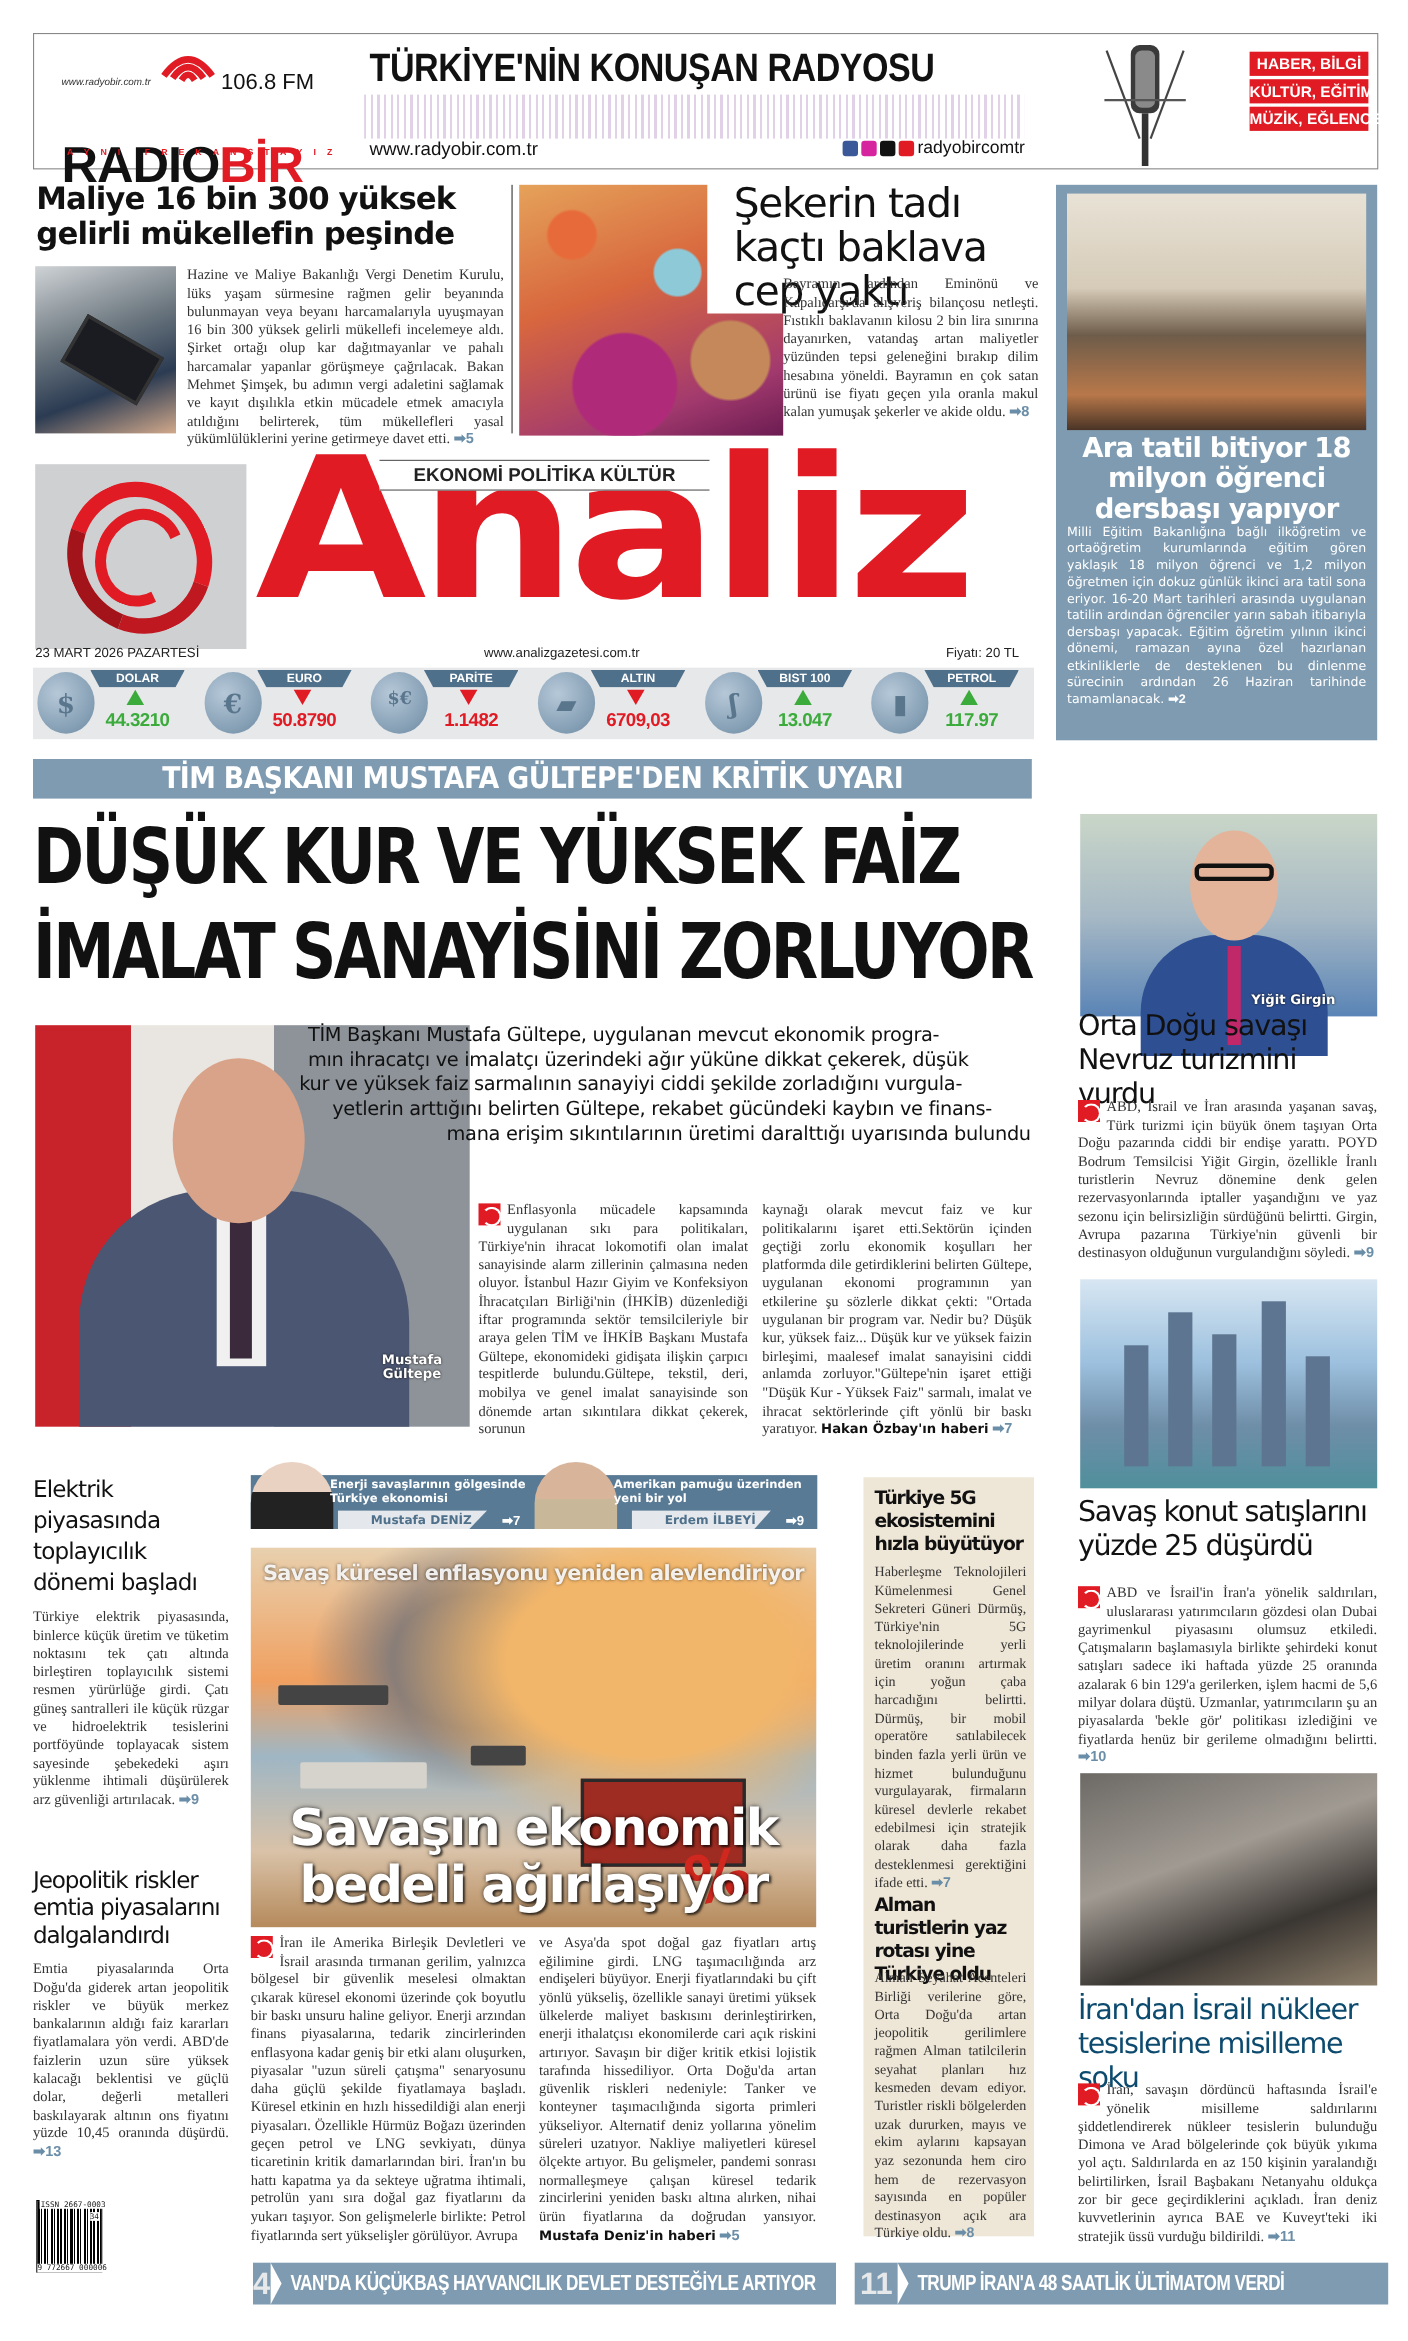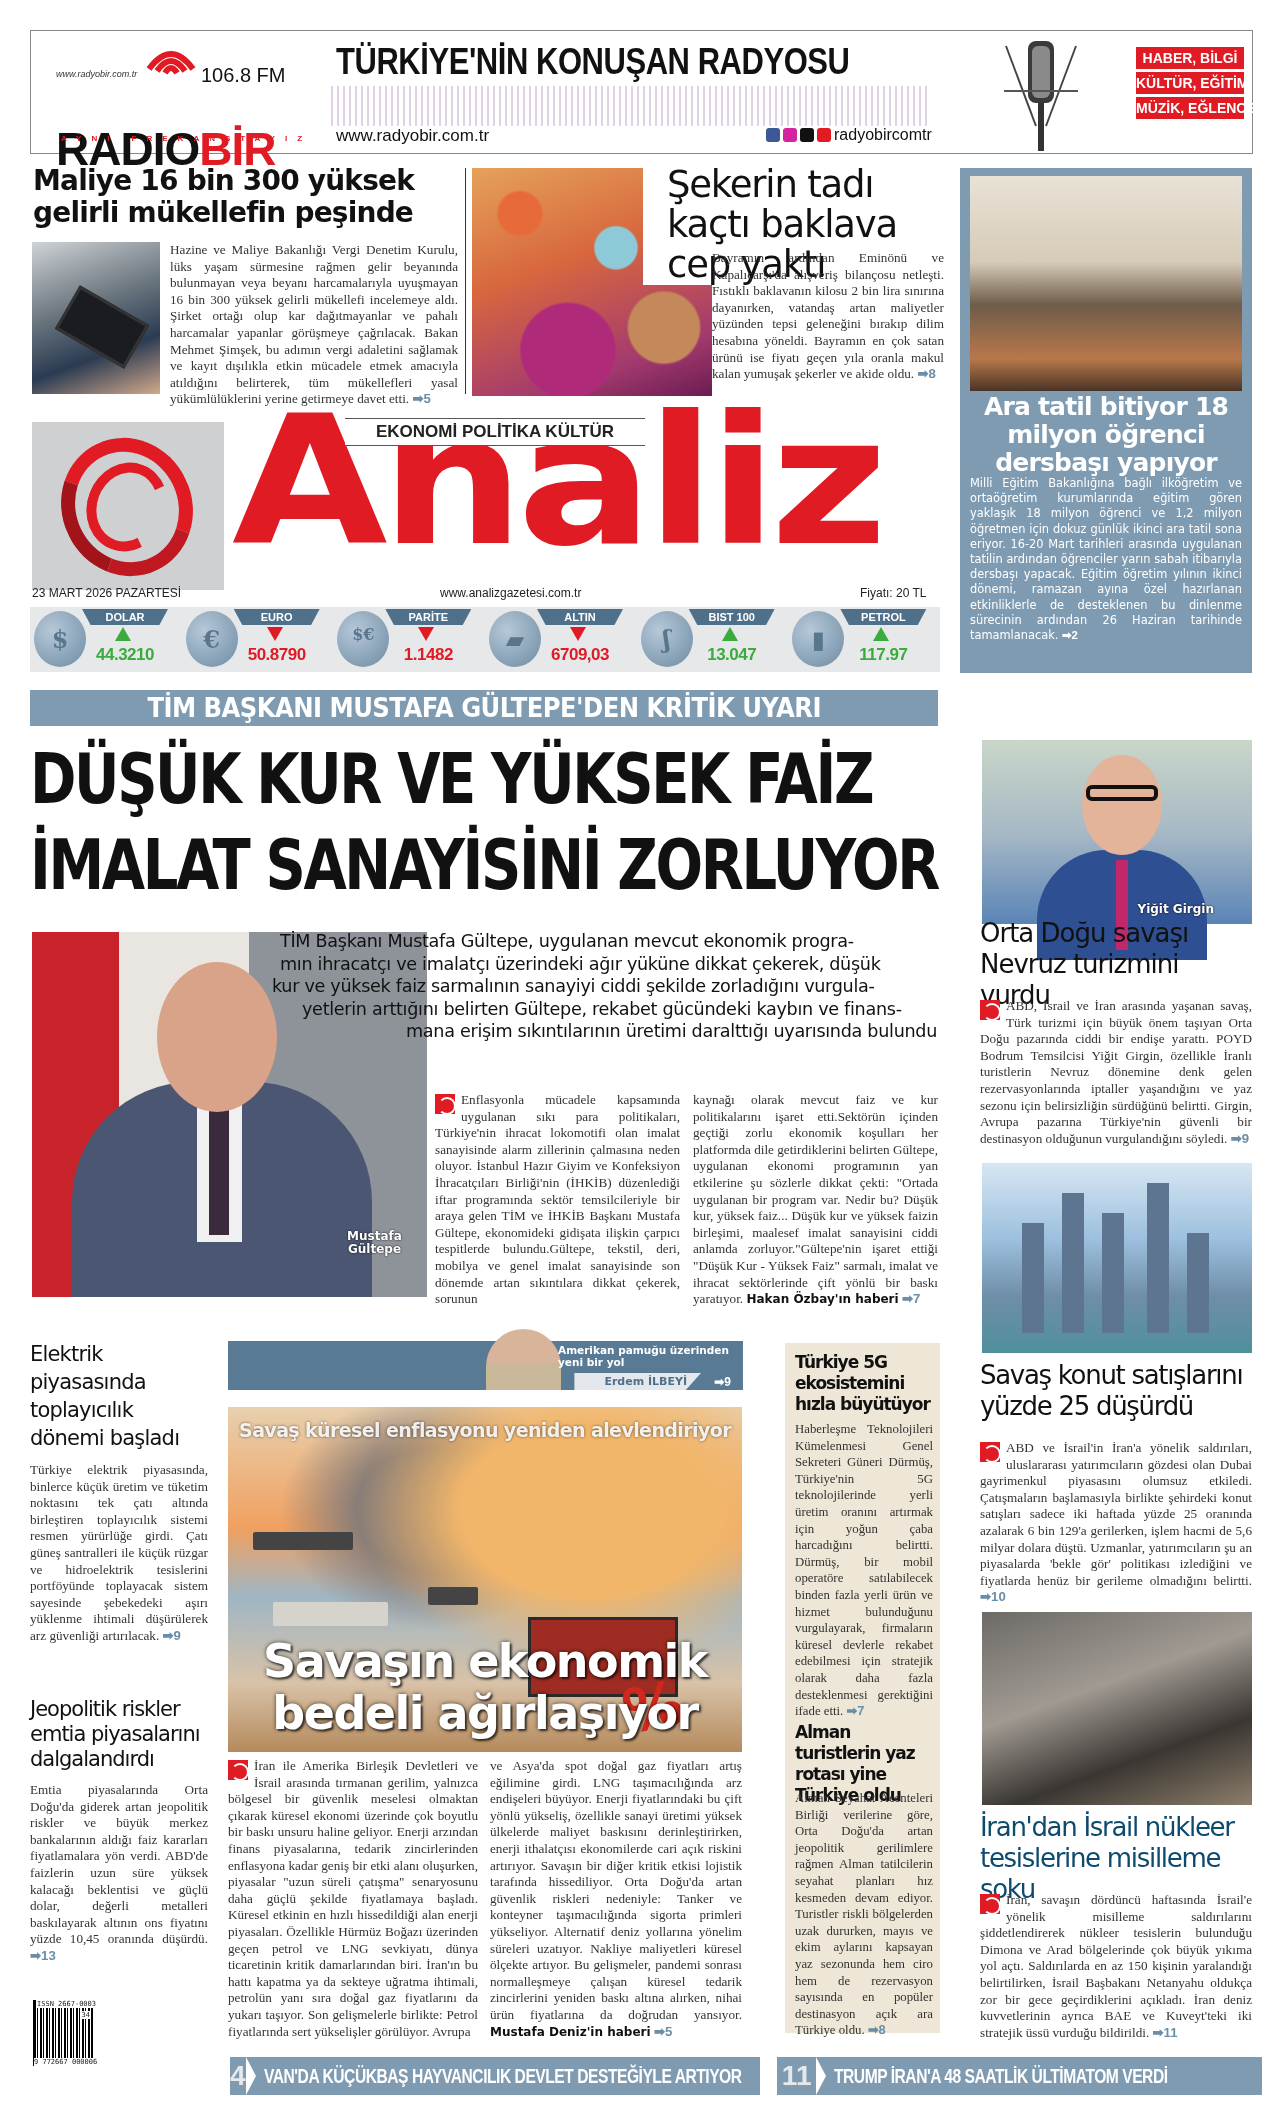--- a/index.html
+++ b/index.html
@@ -348,20 +348,26 @@
   <span>Emtia piyasalarında Orta Doğu'da giderek artan jeopolitik riskler ve büyük merkez bankalarının aldığı faiz kararları fiyatlamalara yön verdi. ABD'de faizlerin uzun süre yüksek kalacağı beklentisi ve güçlü dolar, değerli metalleri baskılayarak altının ons fiyatını yüzde 10,45 oranında düşürdü.</span>
   <span class="arrow-ref">➡13</span>
 </div>
 <div id="barcode" class="abs">
   <div id="barcode-issn">ISSN 2667-0003</div>
   <div id="barcode-issue">34</div>
   <div id="barcode-num">9 772667 000006</div>
 </div>
 
 <div id="columnists" class="abs">
+  <div class="colm" style="left:0">
+    <div class="pic" style="background:linear-gradient(180deg,#e9d2c2 0 45%,#222 45%)"></div>
+    <div class="title">Enerji savaşlarının gölgesinde Türkiye ekonomisi</div>
+    <div class="auth">Mustafa DENİZ</div>
+    <div class="page">➡7</div>
+  </div>
   <div class="colm" style="left:258px">
     <div class="pic" style="background:linear-gradient(180deg,#d8b49a 0 55%,#c9b79a 55%)"></div>
     <div class="title">Amerikan pamuğu üzerinden yeni bir yol</div>
     <div class="auth">Erdem İLBEYİ</div>
     <div class="page">➡9</div>
   </div>
 </div>
 
 <div id="war-photo" class="abs">
   <div class="ship" style="left:25px;top:125px;width:100px"></div>

